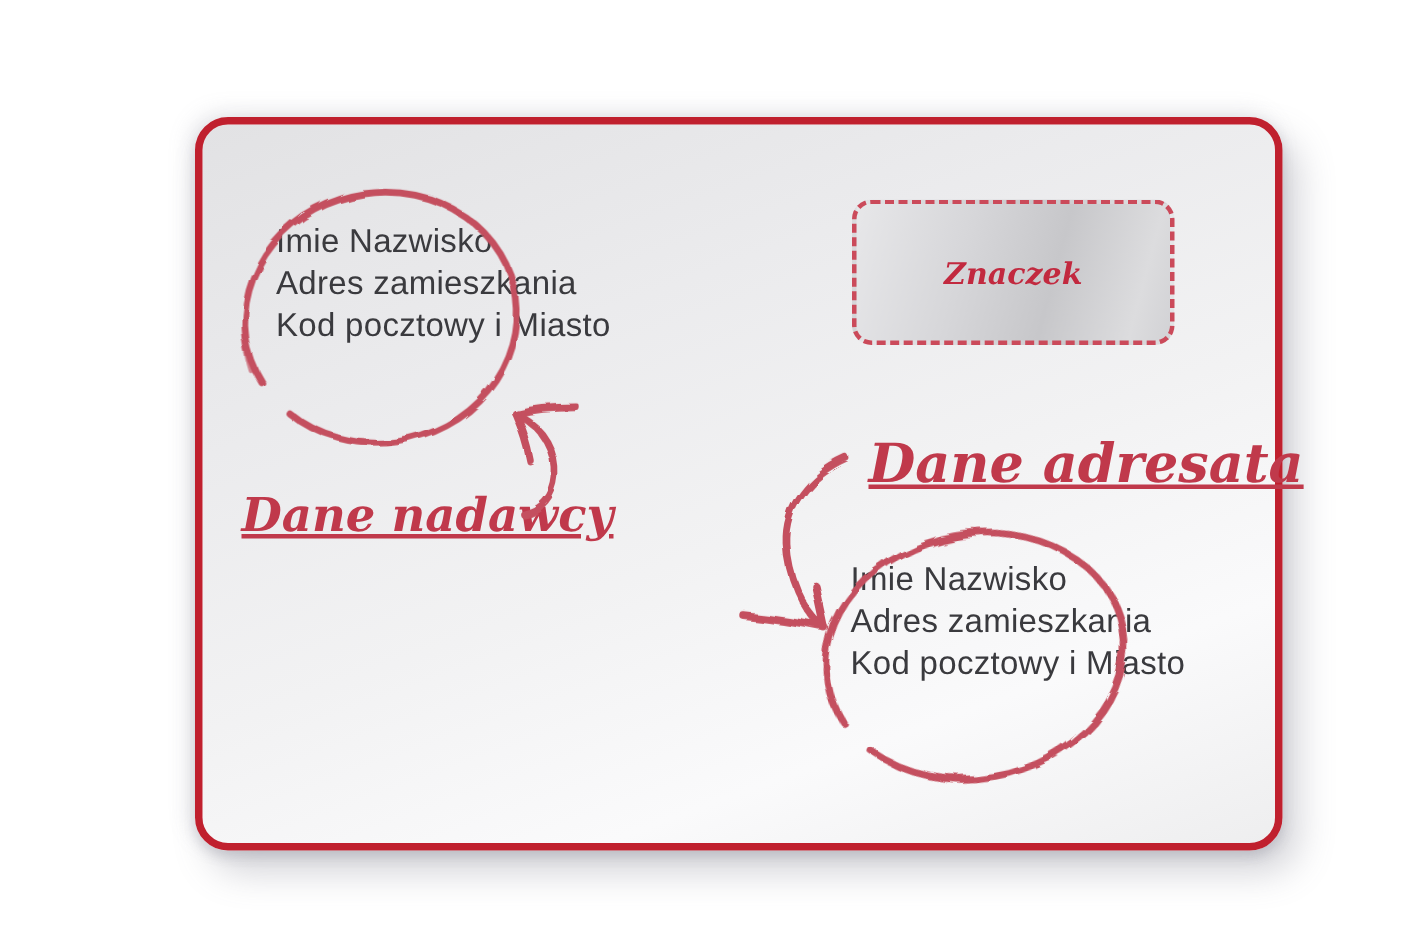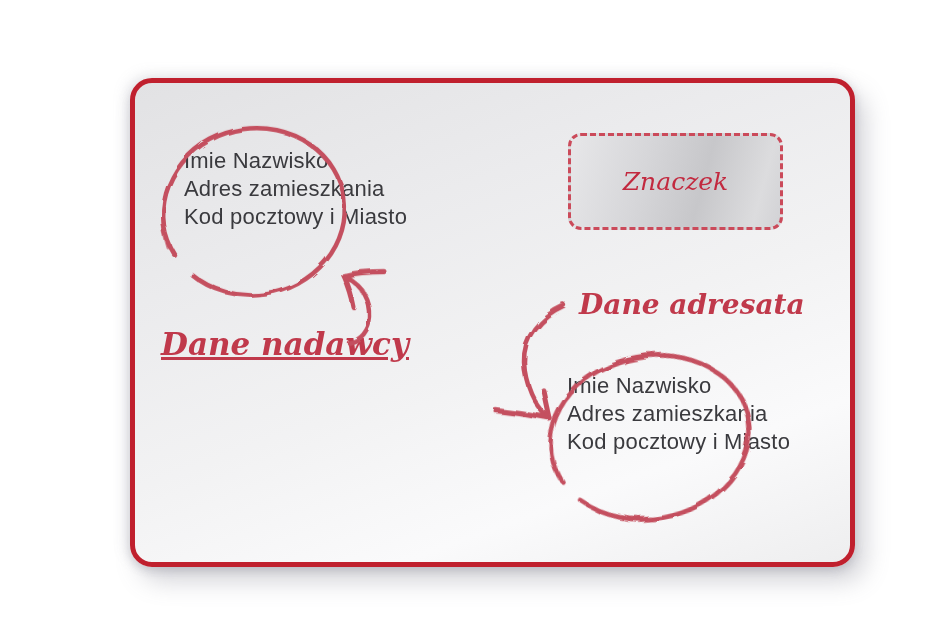--- a/index.html
+++ b/index.html
@@ -46,41 +46,41 @@
   .address-block.addressee { left: 432px; top: 289px; }
   .script-label {
     position: absolute;
     font-family: "DejaVu Serif", serif;
     font-style: italic;
     font-weight: bold;
     color: #c0394b;
     white-space: nowrap;
   }
   .sender-label { left: 26px; top: 243px; font-size: 31px; text-decoration: underline; }
-  .addressee-label { left: 444px; top: 205px; font-size: 28px; }
+  .addressee-label { left: 444px; top: 205px; font-size: 36px; text-decoration: underline; }
   .stamp-box {
     position: absolute;
     left: 433px;
     top: 50px;
     width: 215px;
     height: 97px;
     box-sizing: border-box;
     border: 3px dashed #cb4a5a;
     border-radius: 13px;
     background: linear-gradient(105deg, #e7e7e9 0%, #d6d6d9 35%, #c7c7ca 62%, #dcdcde 88%, #d2d2d5 100%);
     display: flex;
     flex-direction: column;
     align-items: center;
     justify-content: center;
   }
   .stamp-box .line {
     font-family: "DejaVu Serif", serif;
     font-style: italic;
-    font-weight: normal;
-    font-size: 25px;
+    font-weight: bold;
+    font-size: 20px;
     line-height: 30px;
     color: #c2293f;
     white-space: nowrap;
     text-align: center;
   }
 </style>
 </head>
 <body>
 
 <div class="stage">

